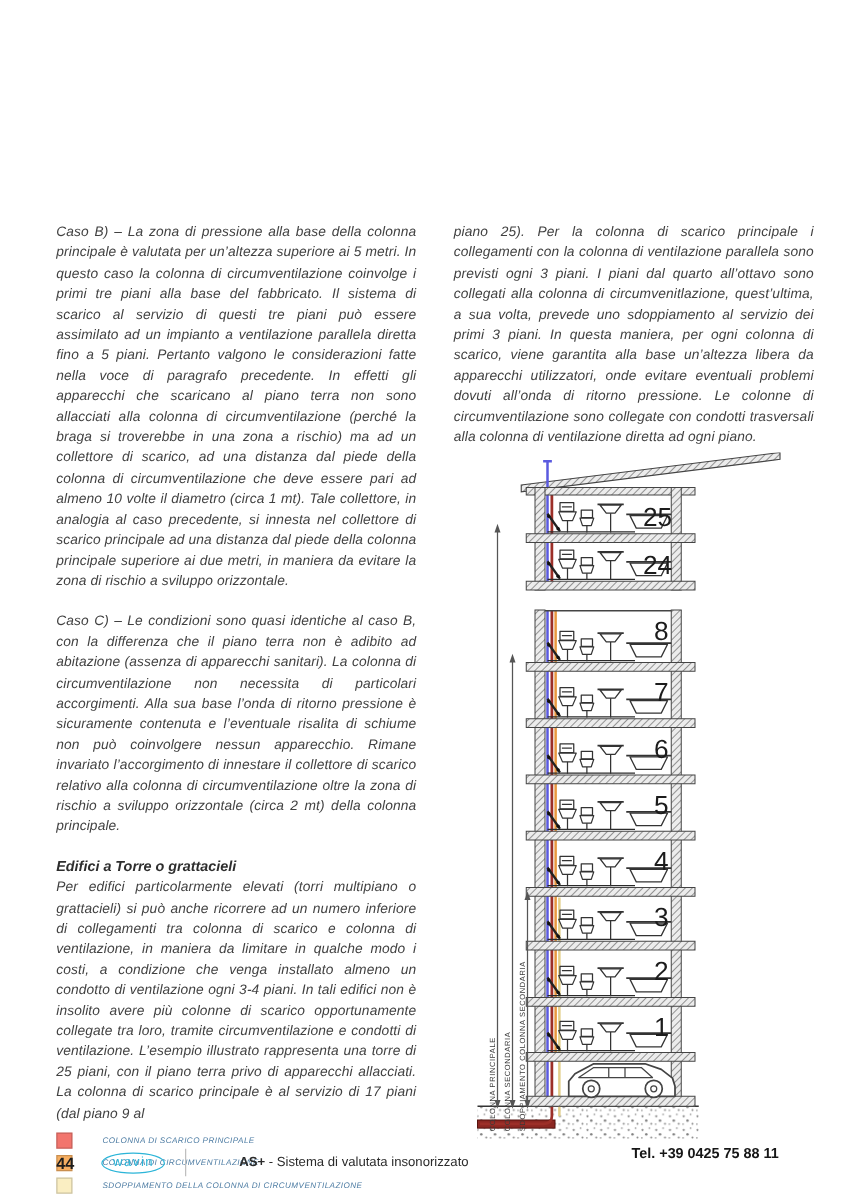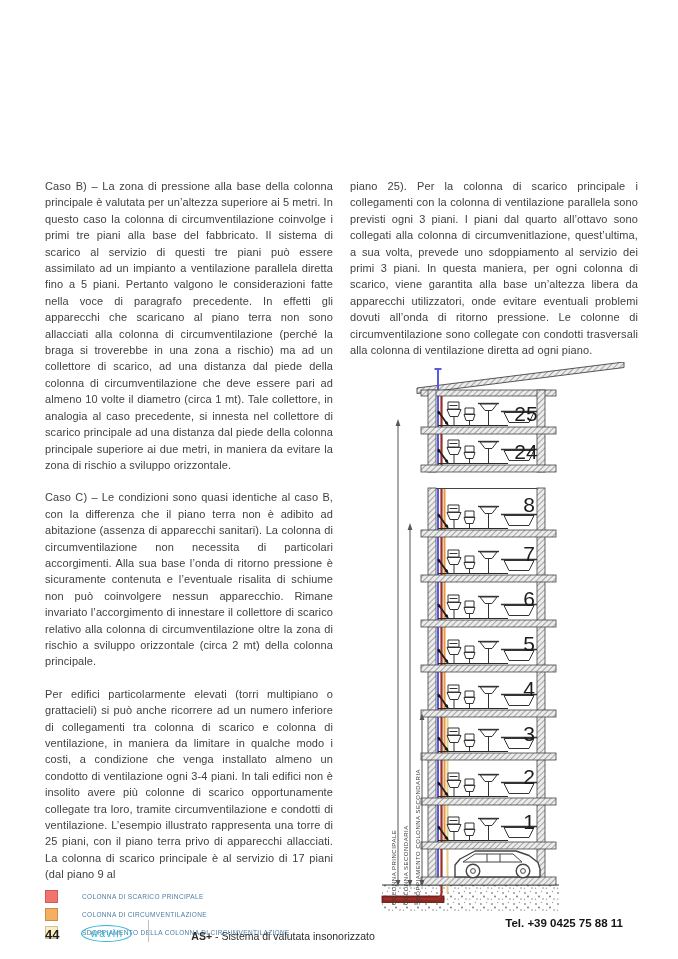--- a/index.html
+++ b/index.html
@@ -1,41 +1,41 @@
 <!DOCTYPE html>
 <html lang="it"><head>
 <meta charset="utf-8">
 <style>
   html,body{margin:0;padding:0;background:#ffffff;}
   .page{
     position:relative;width:678px;height:959px;background:#fff;overflow:hidden;
     font-family:"Liberation Sans","DejaVu Sans",sans-serif;color:#414141;
   }
-  .col{position:absolute;top:178px;width:288px;}
+  .col{position:absolute;top:178px;width:288px;font-style:italic;}
   .col-left{left:45px;}
-  .col-right{left:350px;}
+  .col-right{left:363px;}
   .body-text{
     font-size:11px;line-height:16.4px;text-align:justify;margin:0 0 16px 0;
     color:#414141;letter-spacing:.1px;
   }
   .section-heading{
     font-size:11.5px;line-height:16.4px;font-weight:bold;color:#2e2e2e;margin:0;
   }
   .legend{margin-top:7px;}
   .legend-row{display:flex;align-items:center;margin-bottom:5px;height:13px;}
   .swatch{width:13px;height:13px;flex:0 0 13px;border:1px solid rgba(0,0,0,.18);box-sizing:border-box;}
   .legend-label{
     margin-left:24px;font-size:6.5px;letter-spacing:.35px;color:#4d7ca3;
     text-transform:uppercase;white-space:nowrap;
   }
   .diagram-wrap{position:absolute;left:336px;top:362px;width:300px;height:560px;}
   .fnum{font-family:"Liberation Sans",sans-serif;font-size:21px;fill:#1c1c1c;}
   .collbl{font-family:"Liberation Sans",sans-serif;font-size:6px;letter-spacing:.5px;fill:#3a3a3a;}
   .footer{
-    position:absolute;left:45px;top:918px;display:flex;align-items:flex-end;height:24px;
+    position:absolute;left:45px;top:918px;display:flex;align-items:center;height:24px;
   }
   .page-number{font-size:13px;font-weight:bold;color:#1d1d1d;}
   .brand-logo{
     margin-left:22px;border:1.7px solid #2cb5d8;border-radius:50%;
     padding:1px 8px 2px 8px;color:#2cb5d8;font-weight:normal;font-size:10.5px;
     letter-spacing:1.2px;line-height:12px;
   }
   .footer-divider{width:1px;height:22px;background:#bfbfbf;margin:0 14px 0 16px;}
   .footer-title{font-size:10.5px;color:#2b2b2b;}
   .footer-title b{font-weight:bold;padding-left:28px;}
@@ -44,20 +44,21 @@
   }
 </style>
 </head>
 <body>
 
 <div class="page">
 
   <div class="col col-left">
     <p class="body-text">Caso B) – La zona di pressione alla base della colonna principale è valutata per un’altezza superiore ai 5 metri. In questo caso la colonna di circumventilazione coinvolge i primi tre piani alla base del fabbricato. Il sistema di scarico al servizio di questi tre piani può essere assimilato ad un impianto a ventilazione parallela diretta fino a 5 piani. Pertanto valgono le considerazioni fatte nella voce di paragrafo precedente. In effetti gli apparecchi che scaricano al piano terra non sono allacciati alla colonna di circumventilazione  (perché la braga si troverebbe in una zona a rischio) ma ad un collettore di scarico, ad una distanza dal piede della colonna di circumventilazione  che deve essere pari ad almeno 10 volte il diametro (circa 1 mt). Tale collettore, in analogia al caso precedente, si innesta nel collettore di scarico principale ad una distanza dal piede della colonna principale superiore ai due metri, in maniera da evitare la zona di rischio a sviluppo orizzontale.</p>
     <p class="body-text">Caso C) – Le condizioni sono quasi identiche al caso B, con la differenza che il piano terra non è adibito ad abitazione (assenza di apparecchi sanitari). La colonna di circumventilazione non necessita di particolari accorgimenti. Alla sua base l’onda di ritorno pressione è sicuramente contenuta e l’eventuale risalita di schiume non può coinvolgere nessun apparecchio. Rimane invariato l’accorgimento di innestare il collettore di scarico relativo alla colonna di circumventilazione oltre la zona di rischio a sviluppo orizzontale (circa 2 mt) della colonna principale.</p>
+    <h3 class="section-heading">Edifici a Torre o grattacieli</h3>
     <p class="body-text" style="margin-bottom:6px">Per edifici particolarmente elevati (torri multipiano o grattacieli) si può anche ricorrere ad un numero inferiore di collegamenti tra colonna di scarico e colonna di ventilazione, in maniera da limitare in qualche modo i costi, a condizione che venga installato almeno un condotto di ventilazione ogni 3-4 piani. In tali edifici non è insolito avere più colonne di scarico opportunamente collegate tra loro, tramite circumventilazione e condotti di ventilazione. L’esempio illustrato rappresenta una torre di 25 piani, con il piano terra privo di apparecchi allacciati. La colonna di scarico principale è al servizio di 17 piani (dal piano 9 al</p>
 
     <div class="legend">
       <div class="legend-row">
         <span class="swatch" style="background-color: rgb(242, 117, 109);"></span>
         <span class="legend-label">COLONNA DI SCARICO PRINCIPALE</span>
       </div>
       <div class="legend-row">
         <span class="swatch" style="background-color: rgb(246, 174, 97);"></span>
         <span class="legend-label">COLONNA DI CIRCUMVENTILAZIONE</span>

